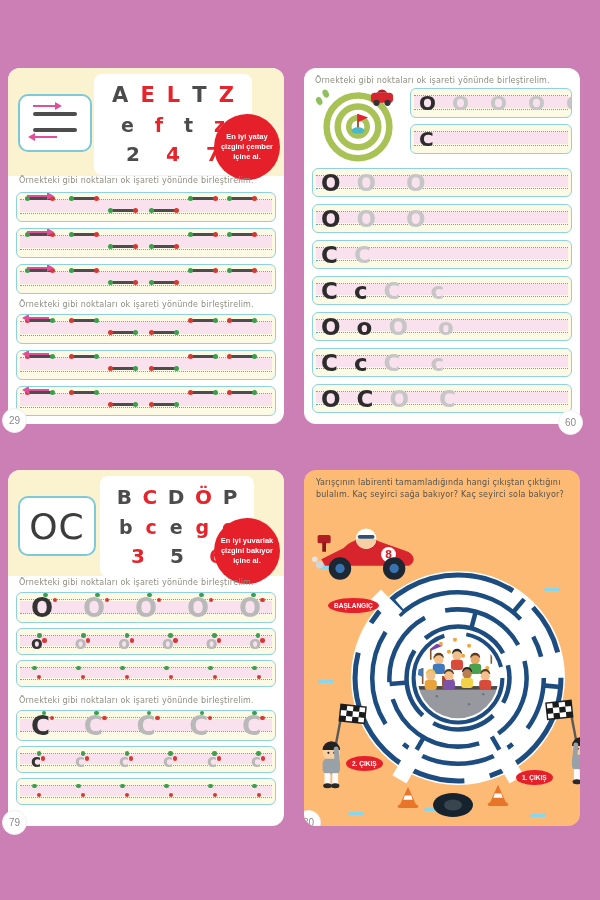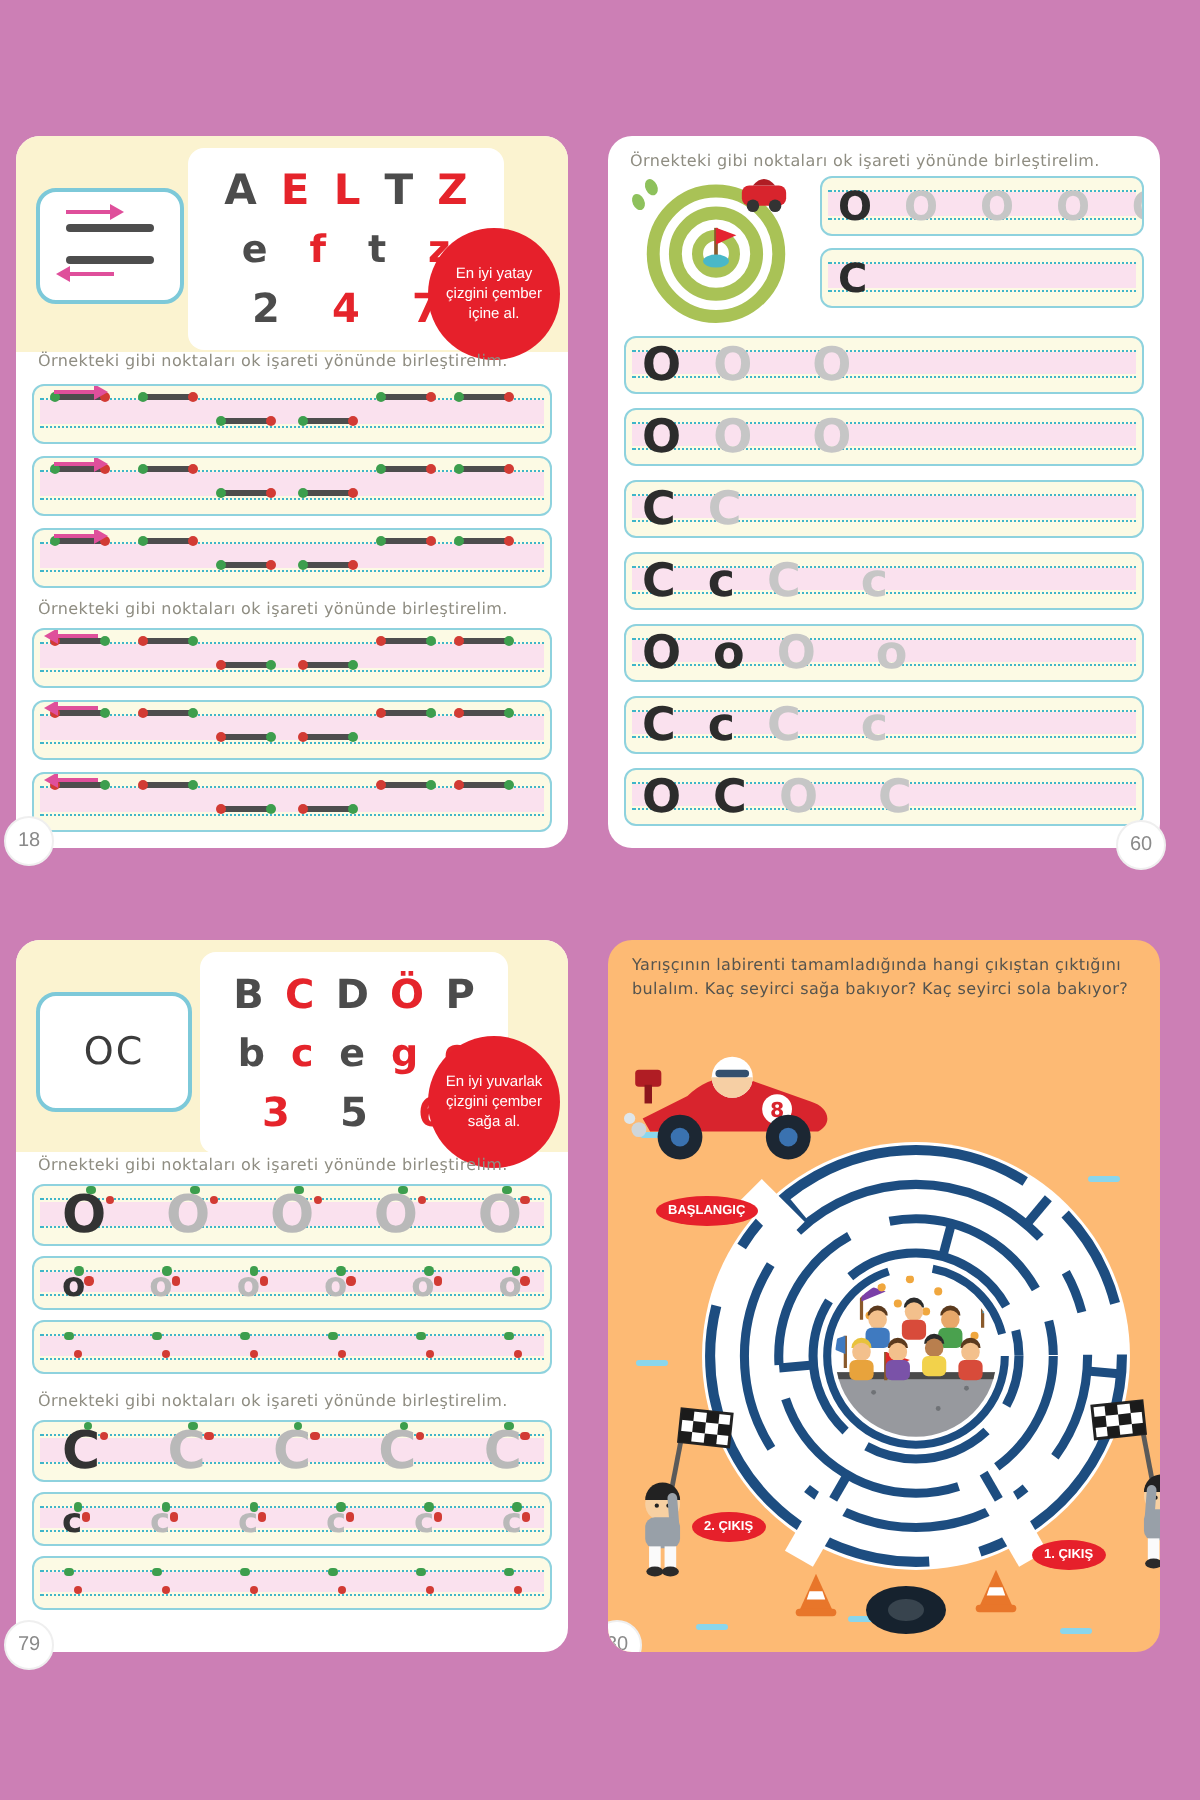--- a/index.html
+++ b/index.html
@@ -5,30 +5,30 @@
   html,body{margin:0;padding:0}
   body{width:600px;height:900px;position:relative;background:#cc7fb5;overflow:hidden;
        font-family:"Liberation Sans",sans-serif}
   .page{position:absolute;width:276px;height:356px;background:#fff;border-radius:12px}
   .hdr{position:absolute;left:0;top:0;right:0;height:108px;background:#fbf3d0;border-radius:12px 12px 0 0}
   
   .exbox{position:absolute;left:10px;top:26px;width:70px;height:54px;background:#fff;
          border:2px solid #7dc9d9;border-radius:10px}
   .exline{position:absolute;left:13px;width:44px;height:3.5px;background:#4d4d4d;border-radius:2px}
   .exOC{display:flex;align-items:center;justify-content:center;font-family:"DejaVu Sans",sans-serif;
-        font-size:19px;color:#3c3c3c;letter-spacing:1px}
+        font-size:36px;color:#3c3c3c;letter-spacing:1px}
   
   .lbox{position:absolute;background:#fff;border-radius:8px;display:flex;flex-direction:column;
         justify-content:space-evenly;padding:2px 6px}
   .lrow{display:flex;justify-content:space-evenly;font-family:"DejaVu Sans",sans-serif;font-weight:bold}
   .dk{color:#4c4c4c}.rd{color:#e5242b}
   
   .rbadge{position:absolute;width:66px;height:66px;background:#e6202b;border-radius:50%;
           display:flex;align-items:center;justify-content:center;text-align:center;
-          color:#fff;font-size:7.5px;font-weight:normal;line-height:1.35;padding:4px;box-sizing:border-box}
+          color:#fff;font-size:7.5px;font-weight:bold;line-height:1.35;padding:4px;box-sizing:border-box}
   
   .instr{position:absolute;left:11px;margin:0;font-family:"DejaVu Sans",sans-serif;font-size:8px;
          color:#8f8d82;letter-spacing:.2px}
   
   .tbox{position:absolute;left:8px;width:260px;background:#fcfae4;border:1.6px solid #8ed2de;
         border-radius:6px;overflow:hidden;box-sizing:border-box}
   .tbox::before{content:'';position:absolute;left:3px;right:3px;top:26%;height:42%;background:#fae1ee}
   .tbox::after{content:'';position:absolute;left:3px;right:3px;top:22%;border-top:1.5px dotted #3fb5c9}
   .dash2{position:absolute;left:3px;right:3px;top:70%;border-top:1.5px dotted #3fb5c9}
   
@@ -164,21 +164,21 @@
       <i class="dash2"></i>
       <i class="pair left" style="left: 4%; top: 16%;"></i>
       <i class="pair left" style="left: 21%; top: 16%;"></i>
       <i class="pair left" style="left: 67%; top: 16%;"></i>
       <i class="pair left" style="left: 82%; top: 16%;"></i>
       <i class="pair left" style="left: 36%; top: 58%;"></i>
       <i class="pair left" style="left: 52%; top: 58%;"></i>
       <i class="tarrow left"></i>
     </div>
   <div class="pgnum" style="left:-6px;top:340px">
-      <span>18</span>
+      <span>29</span>
     </div>
 </section>
 
 <section class="page" style="left:304px;top:68px">
   <p class="instr" style="top:8px">Örnekteki gibi noktaları ok işareti yönünde birleştirelim.</p>
   <svg class="absvg" style="left:6px;top:20px;width:96px;height:74px" viewBox="0 0 104 80">
     <ellipse cx="10" cy="14" rx="3.2" ry="4.6" fill="#8ec15c" transform="rotate(-25 10 14)"></ellipse>
     <ellipse cx="17" cy="6" rx="3.2" ry="4.6" fill="#8ec15c" transform="rotate(-25 17 6)"></ellipse>
     <g fill="none" stroke="#a9c256">
       <circle cx="52" cy="42" r="34" stroke-width="7"></circle>
@@ -282,21 +282,21 @@
       <span class="rd">g</span>
       <span class="rd">o</span>
     </div>
     <div class="lrow" style="font-size:20px">
       <span class="rd">3</span>
       <span class="dk">5</span>
       <span class="rd">6</span>
     </div>
   </div>
   <div class="rbadge" style="left:206px;top:48px">
-    <span>En iyi yuvarlak çizgini çember sağa al.</span>
+    <span>En iyi yuvarlak çizgini bakıyor içine al.</span>
   </div>
   <p class="instr" style="top:108px">Örnekteki gibi noktaları ok işareti yönünde birleştirelim.</p>
   <div class="tbox trow big" style="top:122px;height:31px">
       <i class="dash2"></i>
       <span class="tg solid">O</span>
       <span class="tg faded">O</span>
       <span class="tg faded">O</span>
       <span class="tg faded">O</span>
       <span class="tg faded">O</span>
     </div>

